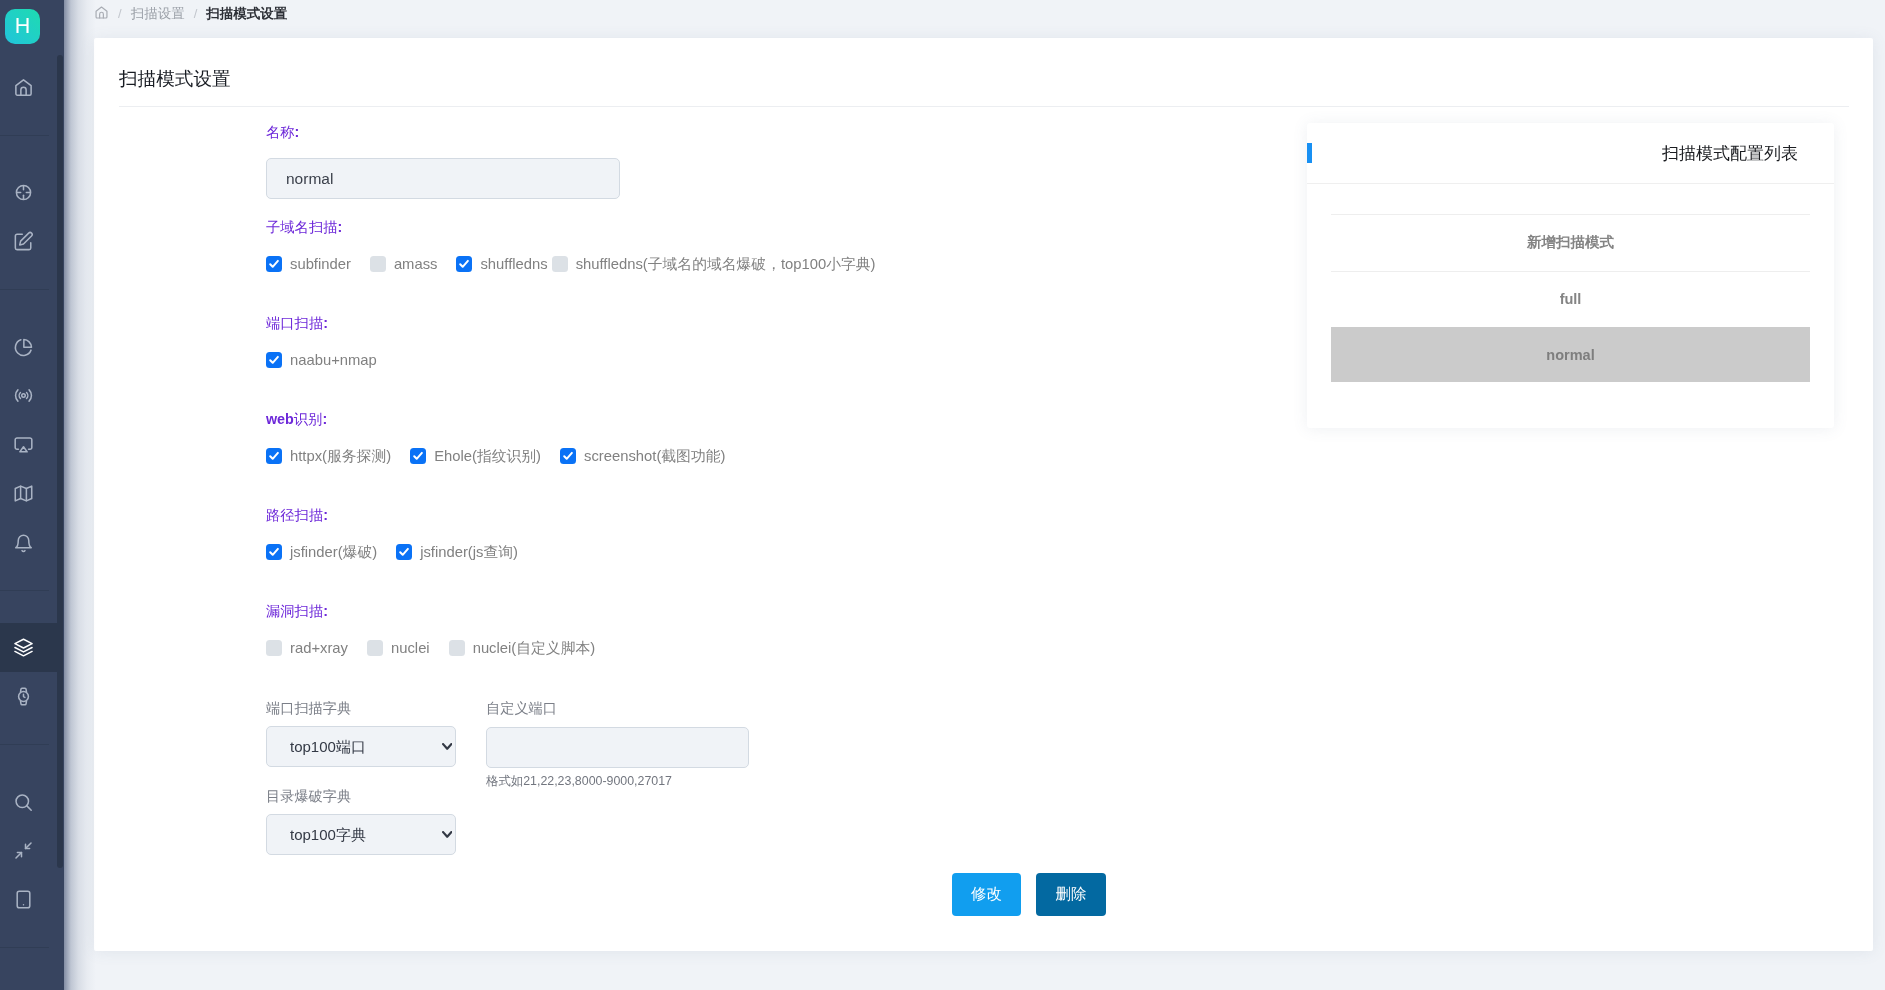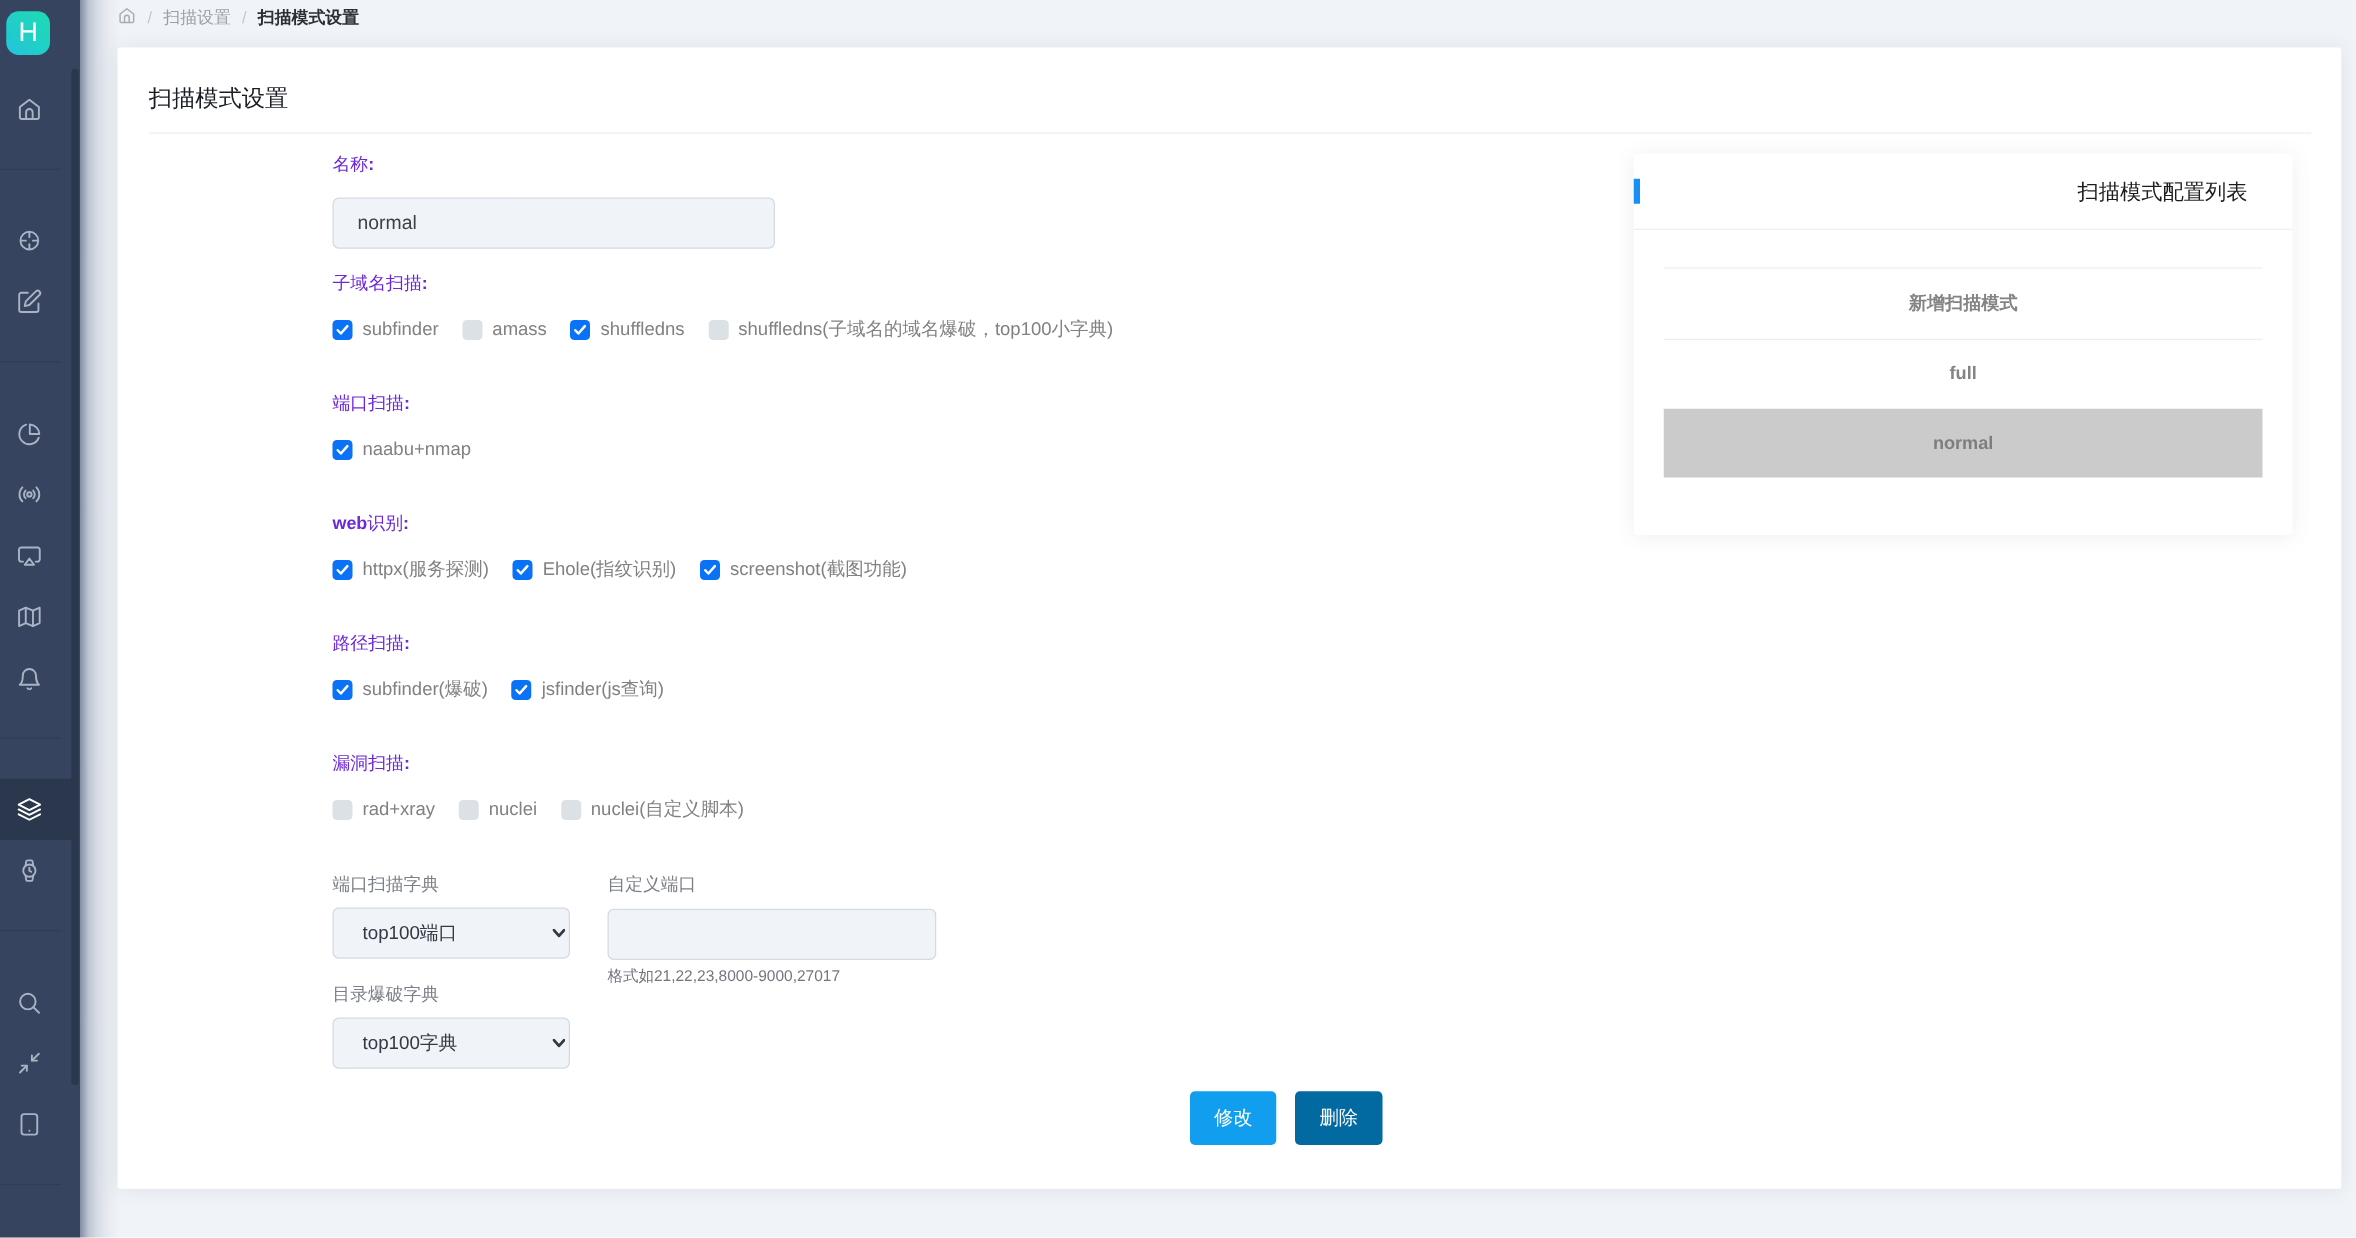--- a/index.html
+++ b/index.html
@@ -286,21 +286,21 @@
             <svg width="16" height="16" viewBox="0 0 16 16">
               <path d="M4.2 8.2 6.7 10.8 11.9 4.9" fill="none" stroke="#fff" stroke-width="2" stroke-linecap="round" stroke-linejoin="round"></path>
             </svg>
           </span>
           <span class="cblabel">subfinder</span>
         </label>
         <label class="cbitem" style="margin-right:19px">
           <span class="cbox "></span>
           <span class="cblabel">amass</span>
         </label>
-        <label class="cbitem" style="margin-right:19px">
+        <label class="cbitem" style="margin-right:4px">
           <span class="cbox on">
             <svg width="16" height="16" viewBox="0 0 16 16">
               <path d="M4.2 8.2 6.7 10.8 11.9 4.9" fill="none" stroke="#fff" stroke-width="2" stroke-linecap="round" stroke-linejoin="round"></path>
             </svg>
           </span>
           <span class="cblabel">shuffledns</span>
         </label>
         <label class="cbitem" style="margin-right:0px">
           <span class="cbox "></span>
           <span class="cblabel">shuffledns(子域名的域名爆破，top100小字典)</span>
@@ -345,21 +345,21 @@
         </label>
       </div>
       <div class="f-label" style="left:172px;top:467px">路径扫描:</div>
       <div class="cbrow" style="left:172px;top:506px">
         <label class="cbitem" style="margin-right:19px">
           <span class="cbox on">
             <svg width="16" height="16" viewBox="0 0 16 16">
               <path d="M4.2 8.2 6.7 10.8 11.9 4.9" fill="none" stroke="#fff" stroke-width="2" stroke-linecap="round" stroke-linejoin="round"></path>
             </svg>
           </span>
-          <span class="cblabel">subfinder(爆破)</span>
+          <span class="cblabel">jsfinder(爆破)</span>
         </label>
         <label class="cbitem" style="margin-right:0px">
           <span class="cbox on">
             <svg width="16" height="16" viewBox="0 0 16 16">
               <path d="M4.2 8.2 6.7 10.8 11.9 4.9" fill="none" stroke="#fff" stroke-width="2" stroke-linecap="round" stroke-linejoin="round"></path>
             </svg>
           </span>
           <span class="cblabel">jsfinder(js查询)</span>
         </label>
       </div>

